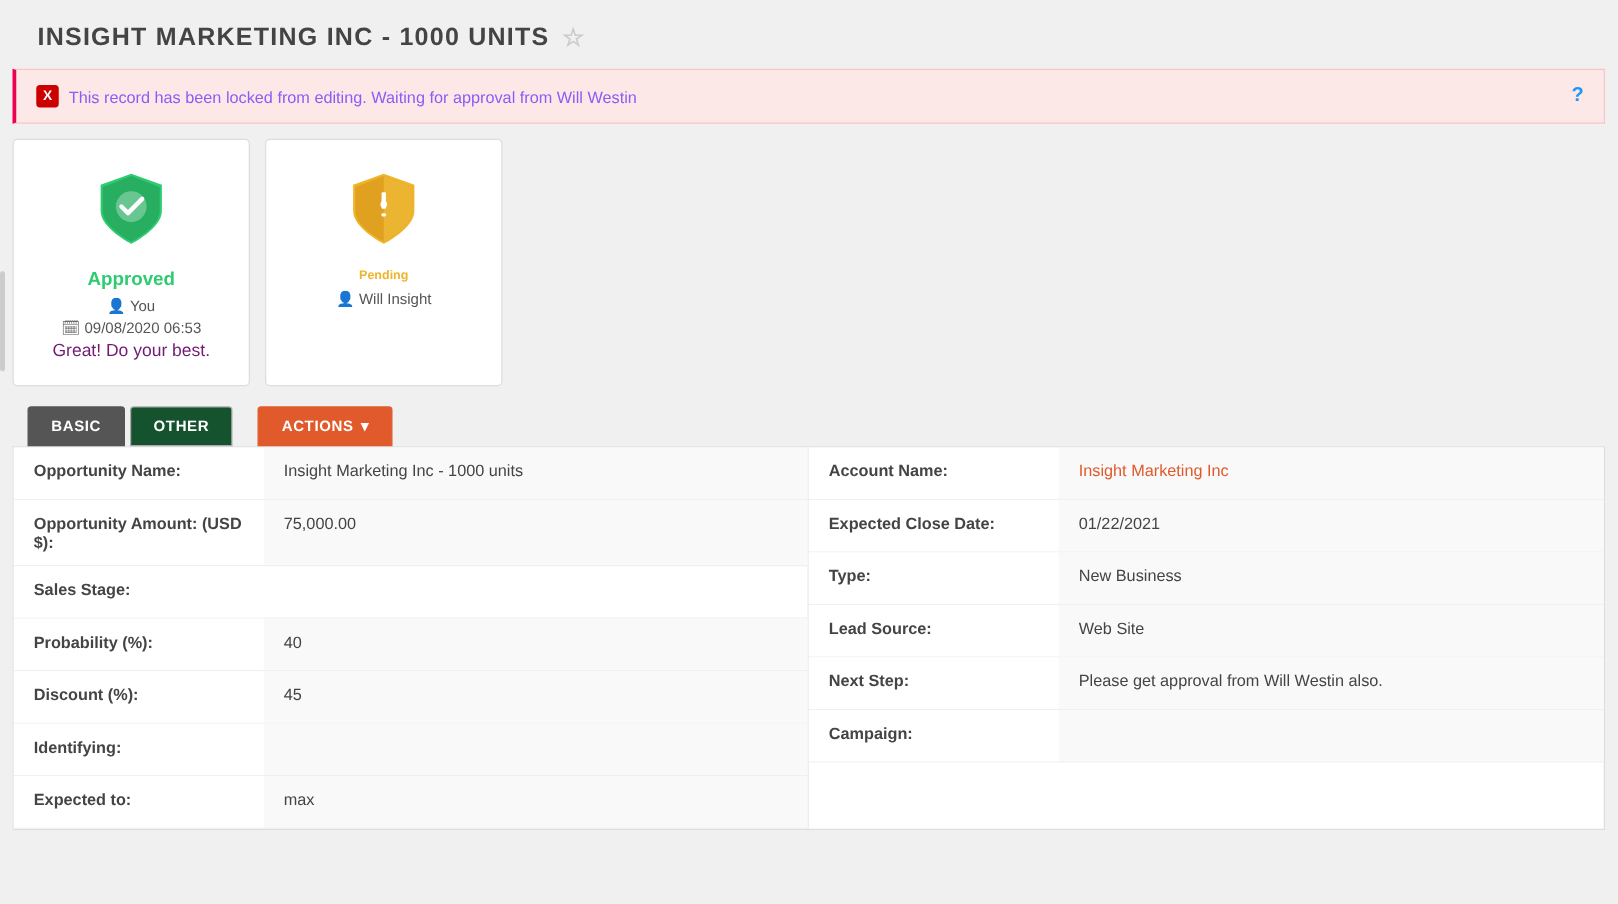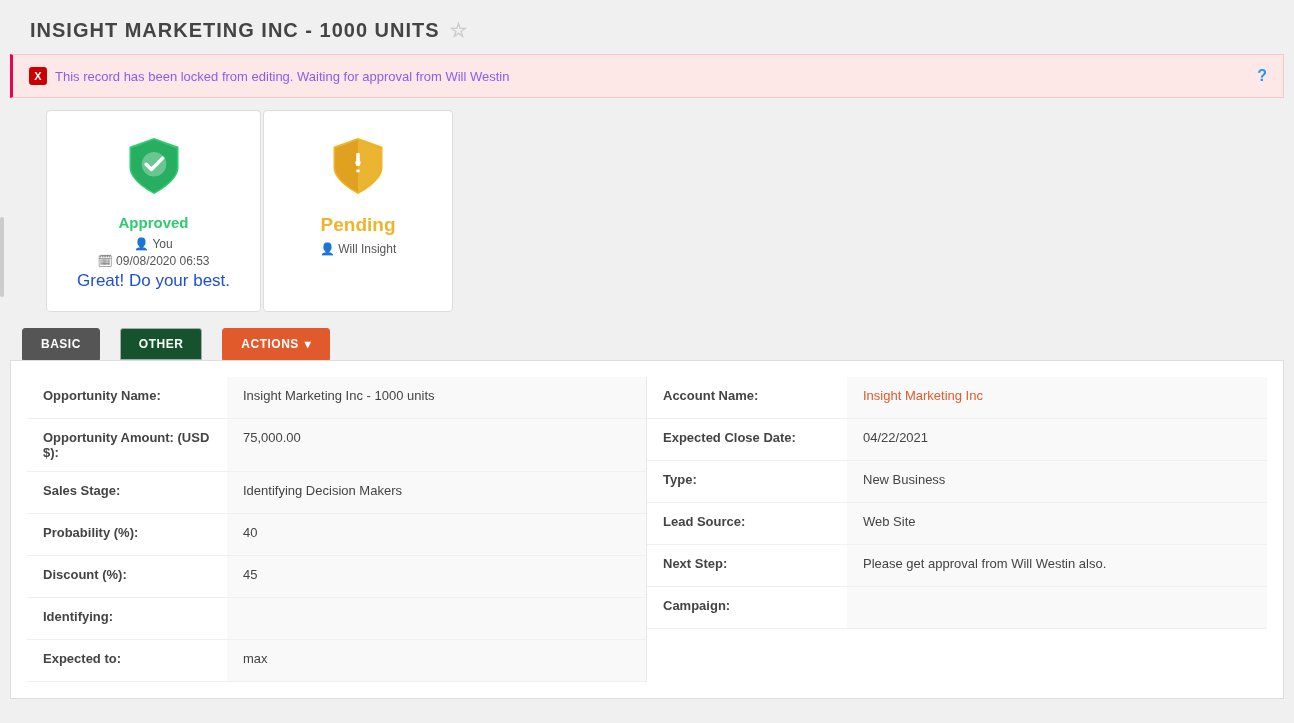--- a/index.html
+++ b/index.html
@@ -65,23 +65,22 @@
 
     .alert-help {
       color: #2196F3;
       font-size: 16px;
       font-weight: bold;
       cursor: pointer;
     }
 
     .approval-cards {
       display: flex;
-      gap: 2px;
+      gap: 12px;
       padding: 0 0 16px 0;
-      margin-left: 36px;
     }
 
     .approval-card {
       background: white;
       border: 1px solid #ddd;
       border-radius: 4px;
       padding: 20px 30px;
       text-align: center;
       min-width: 190px;
     }
@@ -101,44 +100,44 @@
     .status-approved {
       color: #2ecc71;
       font-weight: bold;
       font-size: 15px;
       margin-bottom: 6px;
     }
 
     .status-pending {
       color: #f0b429;
       font-weight: bold;
-      font-size: 19px;
+      font-size: 10px;
       margin-bottom: 6px;
     }
 
     .card-user {
       color: #555;
       font-size: 12px;
       margin-bottom: 3px;
     }
 
     .card-date {
       color: #555;
       font-size: 12px;
       margin-bottom: 3px;
     }
 
     .card-note {
-      color: #1d4ed8;
-      font-size: 17px;
+      color: #701a75;
+      font-size: 14px;
     }
 
     .tabs-bar {
       display: flex;
-      gap: 20px;
+      gap: 4px;
       padding: 0 0 0 12px;
       margin-bottom: 0;
     }
 
     .tab-btn {
       padding: 8px 18px;
       border: 1px solid #aaa;
       background: #14532d;
       color: white;
       font-size: 12px;
@@ -152,26 +151,27 @@
       background: #555;
       border-color: #555;
     }
 
     .tab-btn.actions-btn {
       background: #e05a2b;
       border-color: #e05a2b;
       display: flex;
       align-items: center;
       gap: 6px;
+      margin-left: 16px;
     }
 
     .details-panel {
       background: white;
       border: 1px solid #ddd;
-      padding: 16px;
+      padding: 0;
     }
 
     .details-grid {
       display: grid;
       grid-template-columns: 1fr 1fr;
       width: 100%;
     }
 
     .field-row {
       display: flex;
@@ -309,21 +309,20 @@
         <div class="field-row">
           <div class="field-label">Opportunity Name:</div>
           <div class="field-value">Insight Marketing Inc - 1000 units</div>
         </div>
         <div class="field-row">
           <div class="field-label">Opportunity Amount: (USD $):</div>
           <div class="field-value">75,000.00</div>
         </div>
         <div class="field-row">
           <div class="field-label">Sales Stage:</div>
-          <div class="field-value">Identifying Decision Makers</div>
         </div>
         <div class="field-row">
           <div class="field-label">Probability (%):</div>
           <div class="field-value">40</div>
         </div>
         <div class="field-row">
           <div class="field-label">Discount (%):</div>
           <div class="field-value">45</div>
         </div>
         <div class="field-row">
@@ -336,21 +335,21 @@
         </div>
       </div>
 
       <div class="col-right right-col-fields">
         <div class="field-row">
           <div class="field-label">Account Name:</div>
           <div class="field-value link">Insight Marketing Inc</div>
         </div>
         <div class="field-row">
           <div class="field-label">Expected Close Date:</div>
-          <div class="field-value">04/22/2021</div>
+          <div class="field-value">01/22/2021</div>
         </div>
         <div class="field-row">
           <div class="field-label">Type:</div>
           <div class="field-value">New Business</div>
         </div>
         <div class="field-row">
           <div class="field-label">Lead Source:</div>
           <div class="field-value">Web Site</div>
         </div>
         <div class="field-row">

